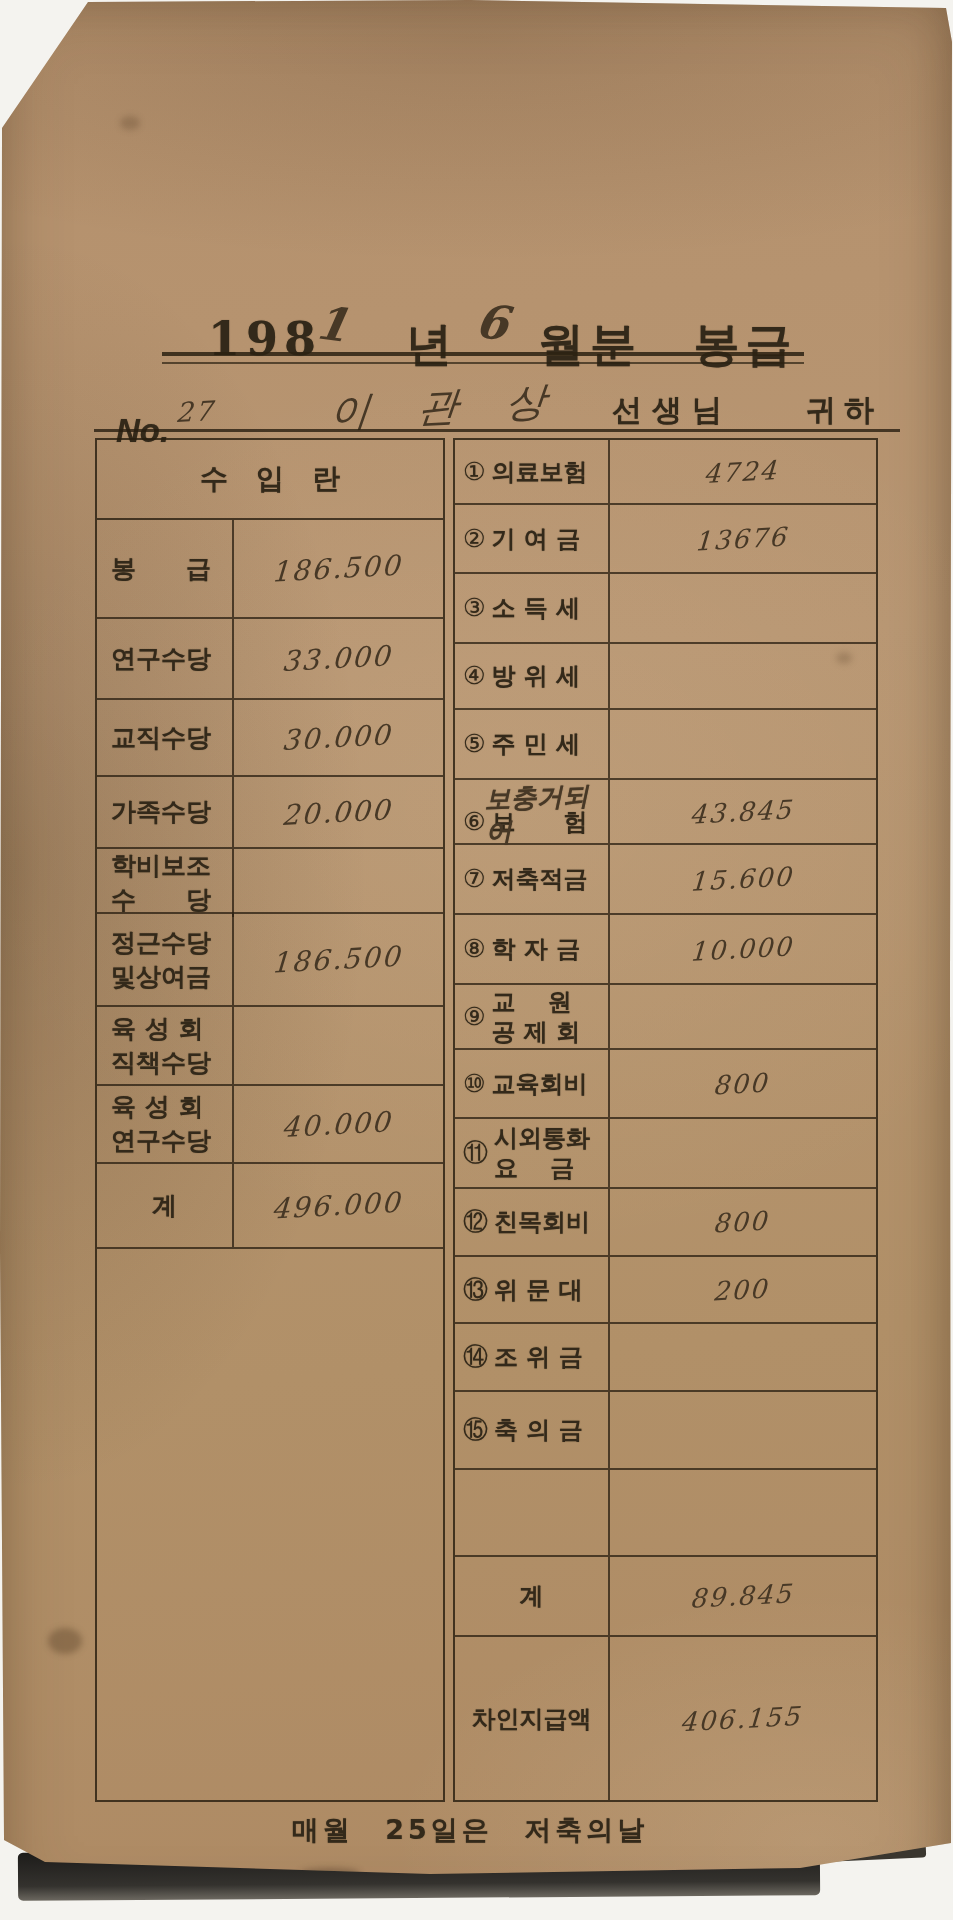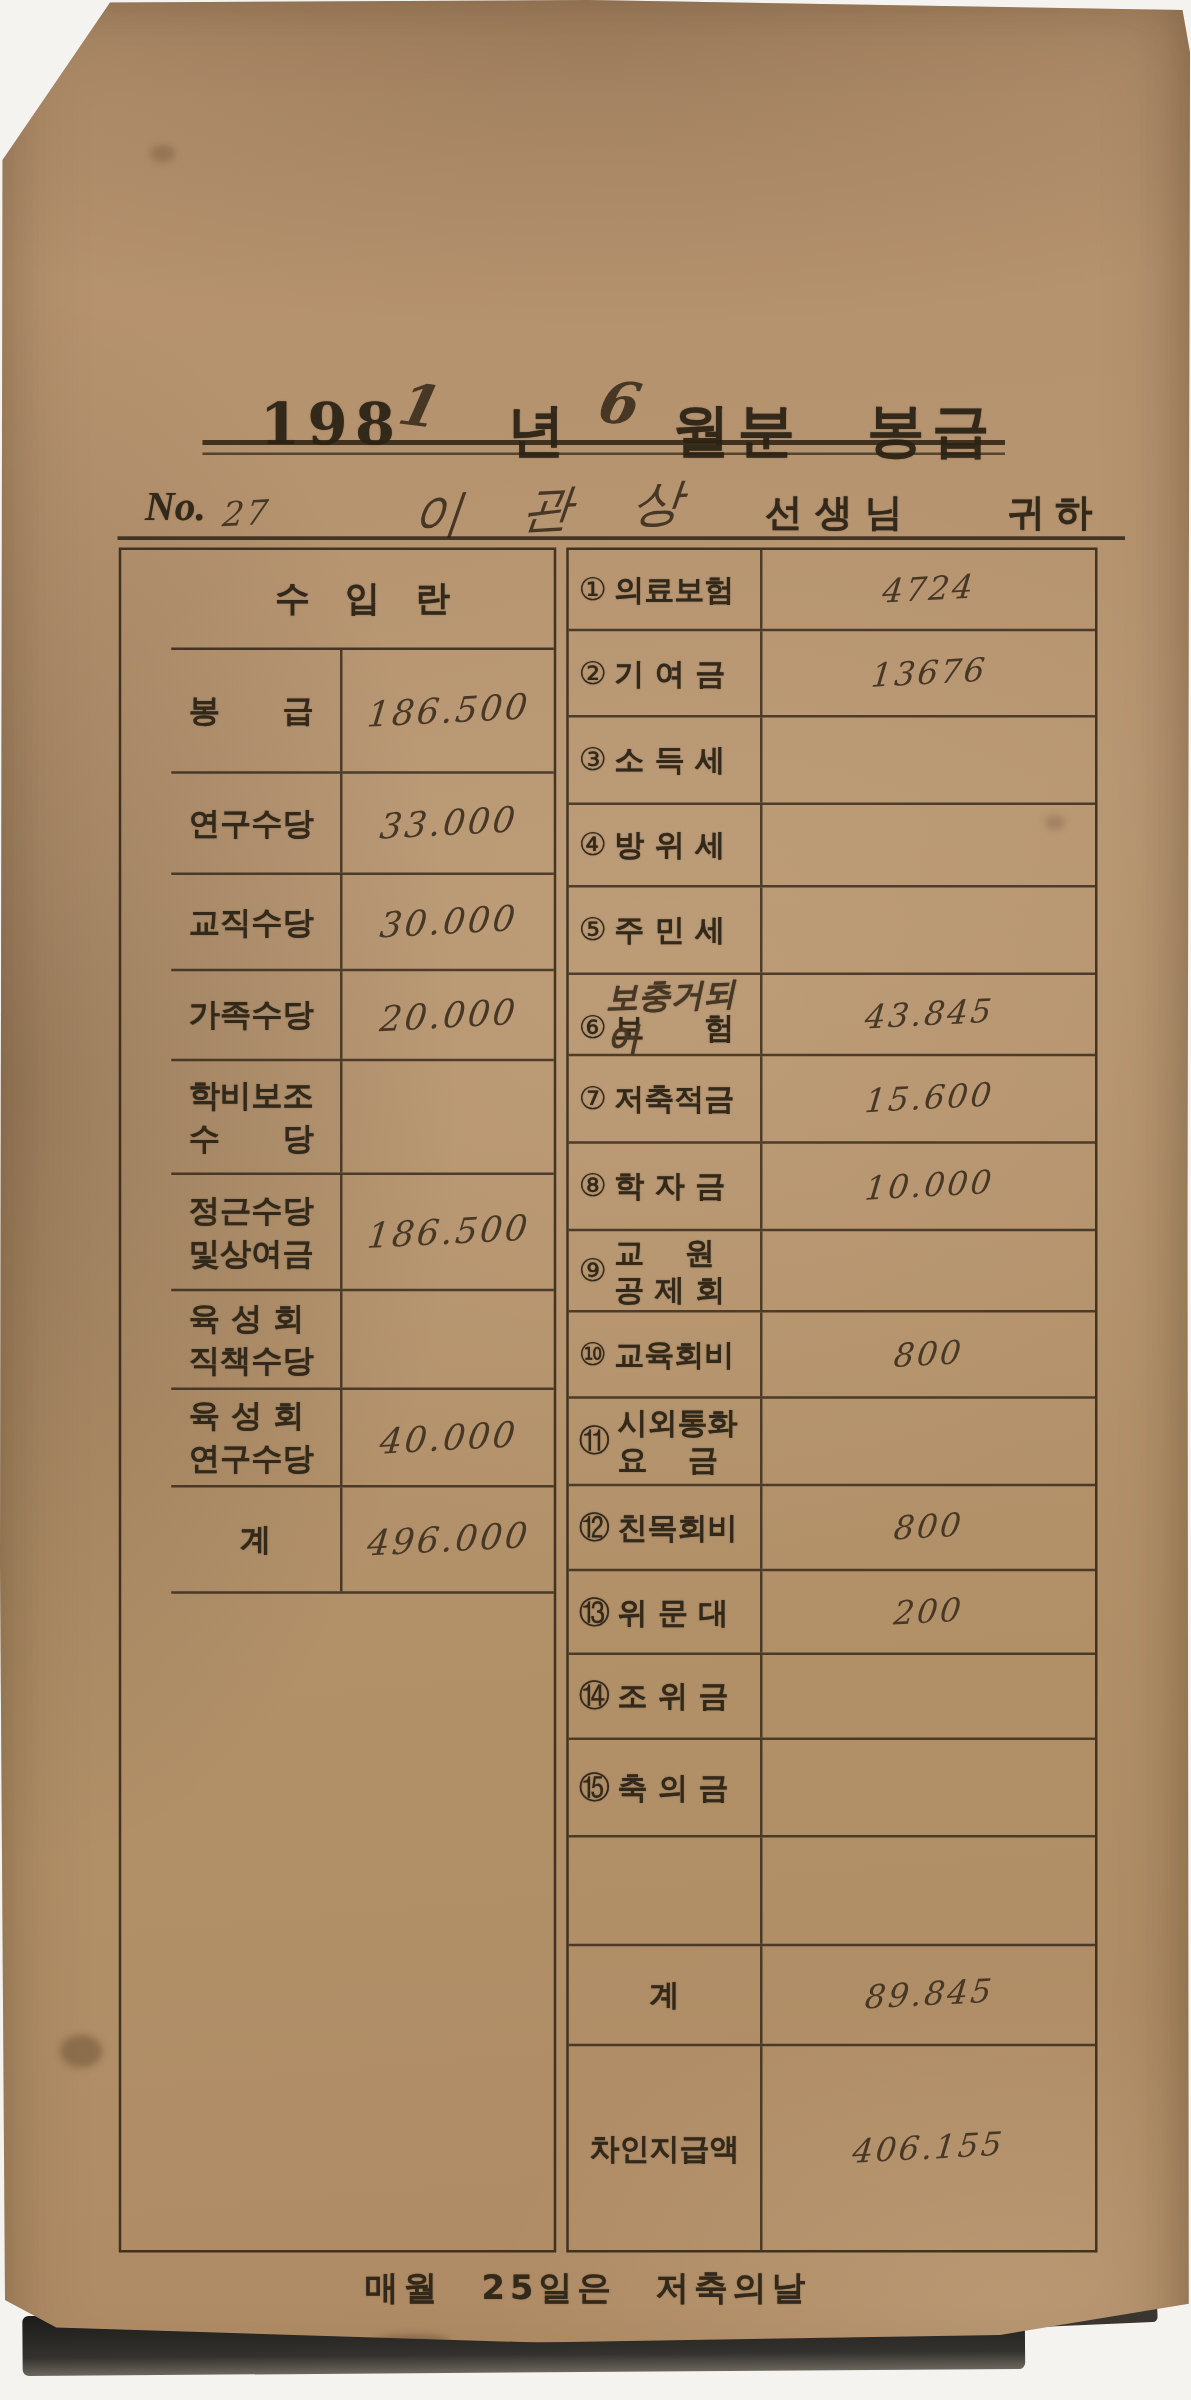--- a/index.html
+++ b/index.html
@@ -34,21 +34,21 @@
     box-shadow:inset 0 0 70px rgba(62,42,20,.28), inset -5px -8px 36px rgba(62,42,20,.22);
   }
   .stain{position:absolute;border-radius:50%;filter:blur(3px);}
   .stain.s1{left:48px;top:1628px;width:34px;height:26px;background:rgba(74,52,28,.35);}
   .stain.s2{left:120px;top:116px;width:20px;height:14px;background:rgba(74,52,28,.25);}
   .stain.s3{left:836px;top:652px;width:16px;height:12px;background:rgba(74,52,28,.22);}
   .stain.s4{left:300px;top:1868px;width:60px;height:10px;background:rgba(40,28,14,.30);}
 
   
   .print{color:#33291a;text-shadow:0 0 1px rgba(51,41,26,.55);}
-  .serif{font-family:Liberation Serif, serif;}
+  .serif{font-family:Liberation Sans, sans-serif;margin-top:24px;}
   .hand{
     font-family:"DejaVu Serif","Liberation Serif",serif;font-style:italic;
     color:#473826;transform:rotate(-3deg) skewX(-9deg);display:inline-block;
     letter-spacing:2px;
   }
 
   
   .title-row{position:absolute;left:0;top:312px;width:953px;height:60px;}
   .title-row .t{position:absolute;font-weight:bold;font-size:46px;letter-spacing:6px;}
   .t-198{left:208px;top:0;font-family:"DejaVu Serif","Liberation Serif",serif;}
@@ -65,21 +65,21 @@
   .no-row{position:absolute;left:0;top:382px;width:953px;height:48px;}
   .no-label{position:absolute;left:116px;top:6px;font-size:33px;font-weight:bold;font-style:italic;}
   .no-value{position:absolute;left:178px;top:14px;font-size:27px;}
   .rec-name{position:absolute;left:330px;top:-4px;font-size:40px;letter-spacing:48px;}
   .rec-honor{position:absolute;left:612px;top:8px;font-size:30px;font-weight:bold;letter-spacing:10px;}
   .rec-suffix{position:absolute;left:806px;top:8px;font-size:30px;font-weight:bold;letter-spacing:8px;}
   .rule-top{position:absolute;left:94px;top:429px;width:806px;height:3px;background:rgba(40,30,16,.8);}
 
   
   .tbl{position:absolute;top:438px;border:2px solid rgba(40,30,16,.82);display:flex;flex-direction:column;box-sizing:border-box;}
-  .tbl-left{left:95px;width:350px;height:1364px;padding-left:40px;}
+  .tbl-left{left:95px;width:350px;height:1364px;}
   .tbl-right{left:453px;width:425px;height:1364px;}
   .hdr{display:flex;align-items:center;justify-content:center;
        border-bottom:2px solid rgba(40,30,16,.8);font-size:28px;font-weight:bold;flex:0 0 78px;}
 
   .lrow{display:grid;grid-template-columns:137px 1fr;border-bottom:2px solid rgba(40,30,16,.75);flex:0 0 auto;box-sizing:border-box;}
   .lrow .lbl{border-right:2px solid rgba(40,30,16,.75);display:flex;align-items:center;
              padding-left:14px;font-size:25px;font-weight:bold;white-space:pre-line;line-height:1.35;}
   .lrow .val,.rrow .val{display:flex;align-items:center;justify-content:center;}
   .lrow .hand{font-size:28px;}
   .lfill{flex:1 1 auto;}
@@ -152,21 +152,21 @@
         <div class="val">
             <span class="hand">30.000</span>
           </div>
       </div>
       <div class="lrow" style="height:72px">
         <div class="lbl print">가족수당</div>
         <div class="val">
             <span class="hand">20.000</span>
           </div>
       </div>
-      <div class="lrow" style="height:91px">
+      <div class="lrow" style="height:65px">
         <div class="lbl print">학비보조
 수　　당</div>
         <div class="val">
             <span class="hand"></span>
           </div>
       </div>
       <div class="lrow" style="height:93px">
         <div class="lbl print">정근수당
 및상여금</div>
         <div class="val">

